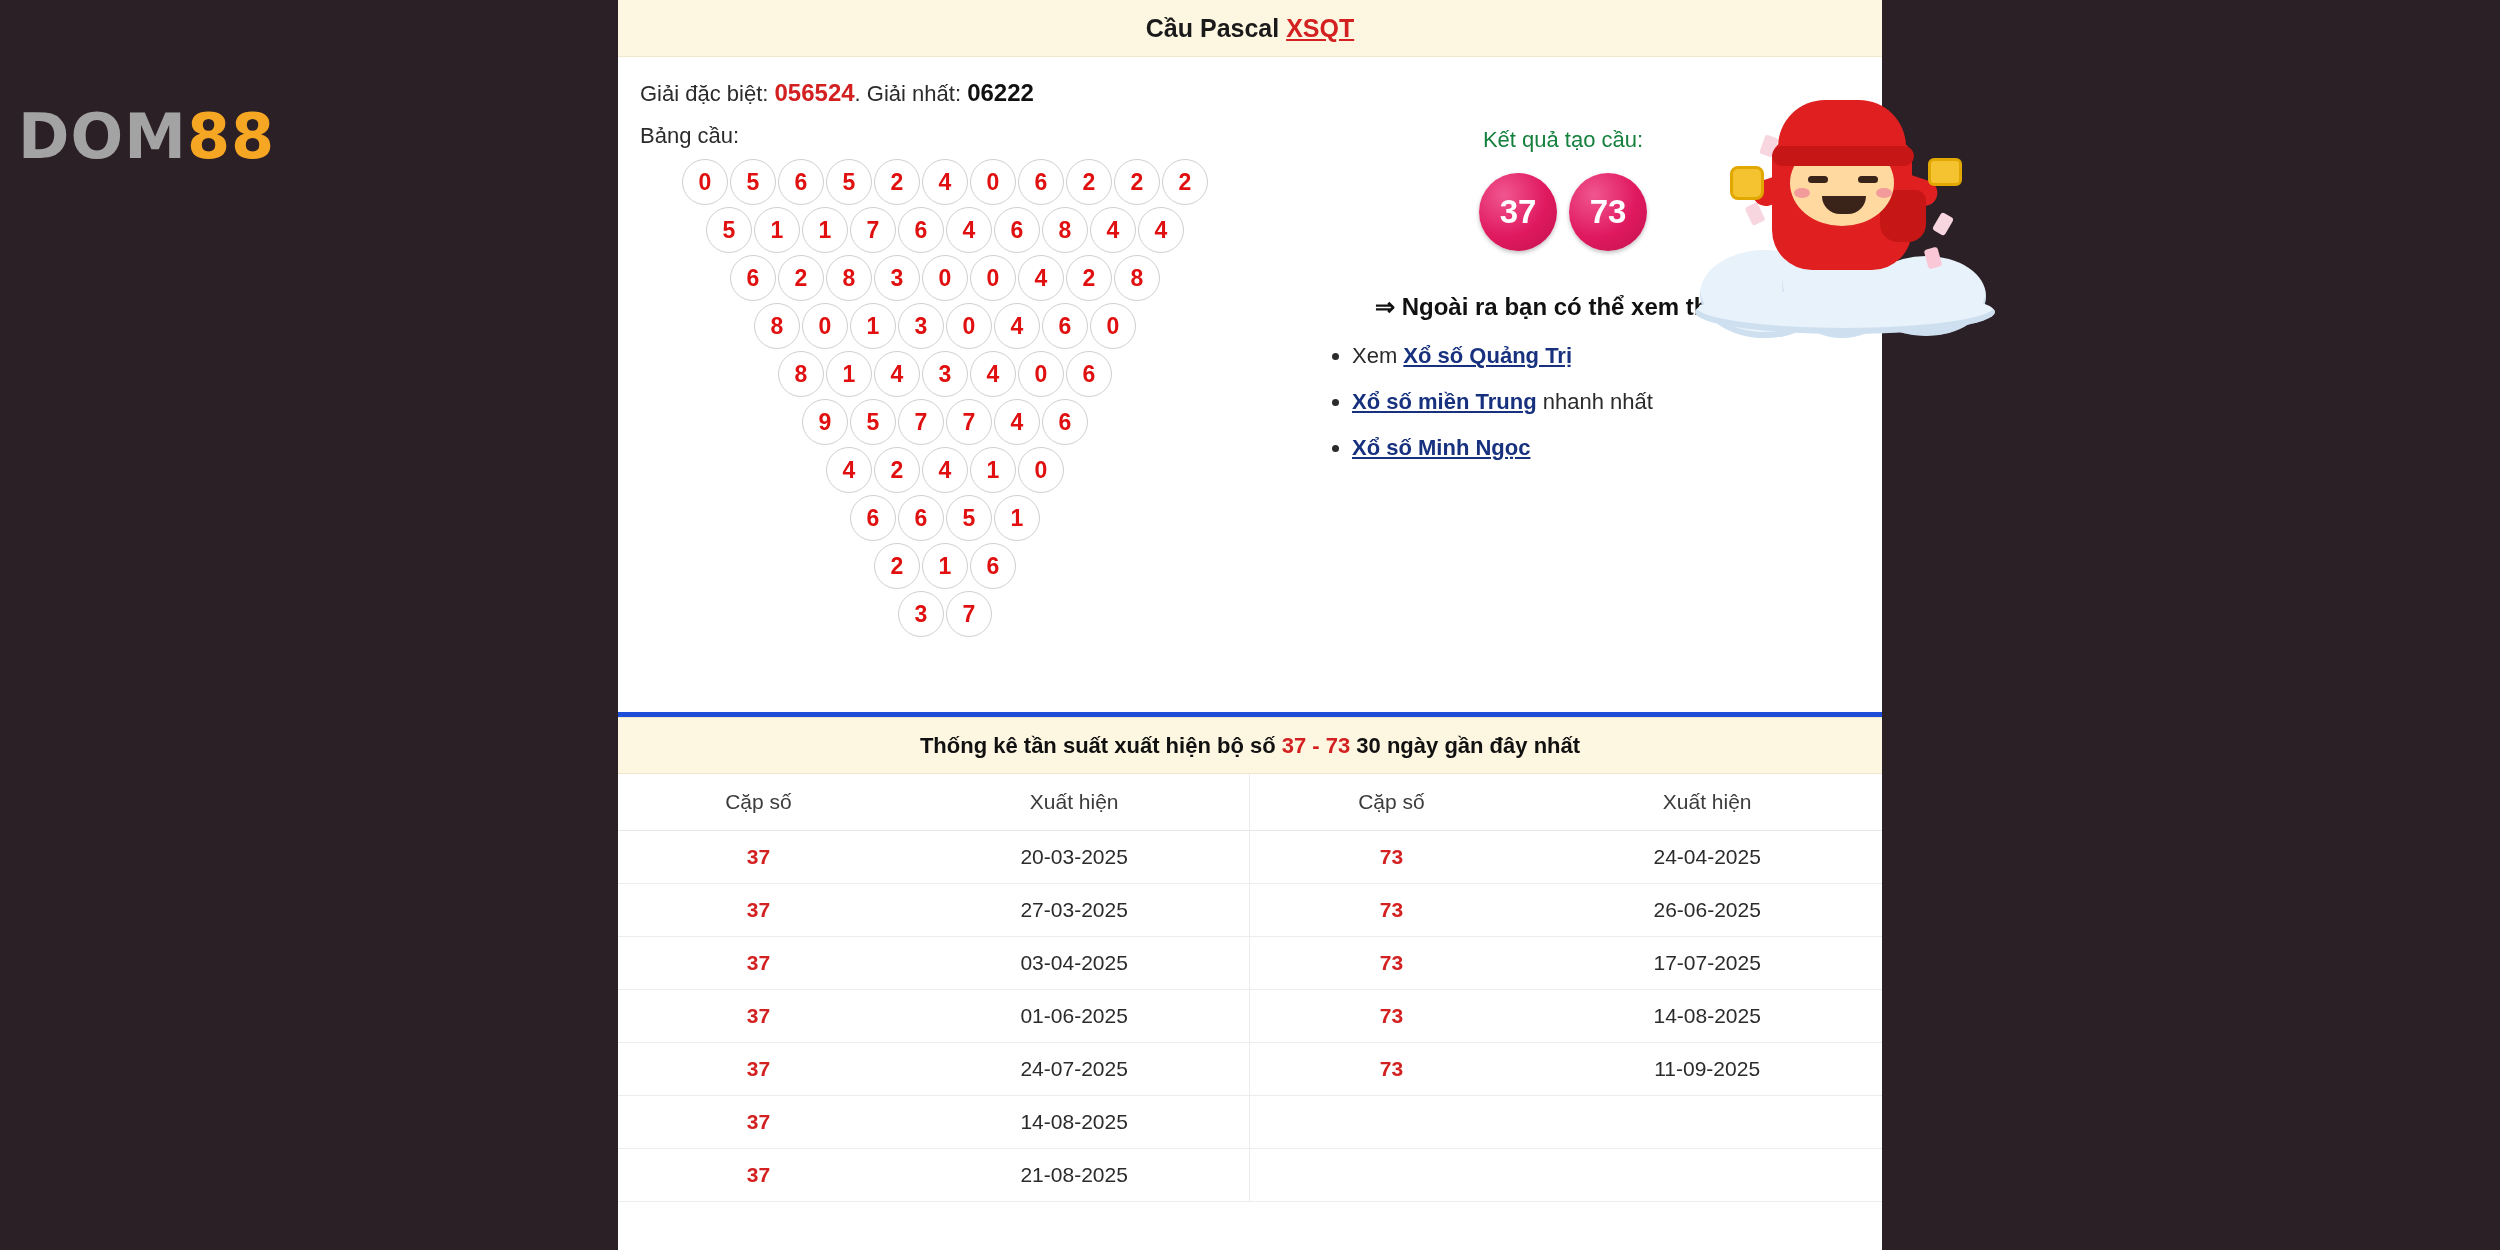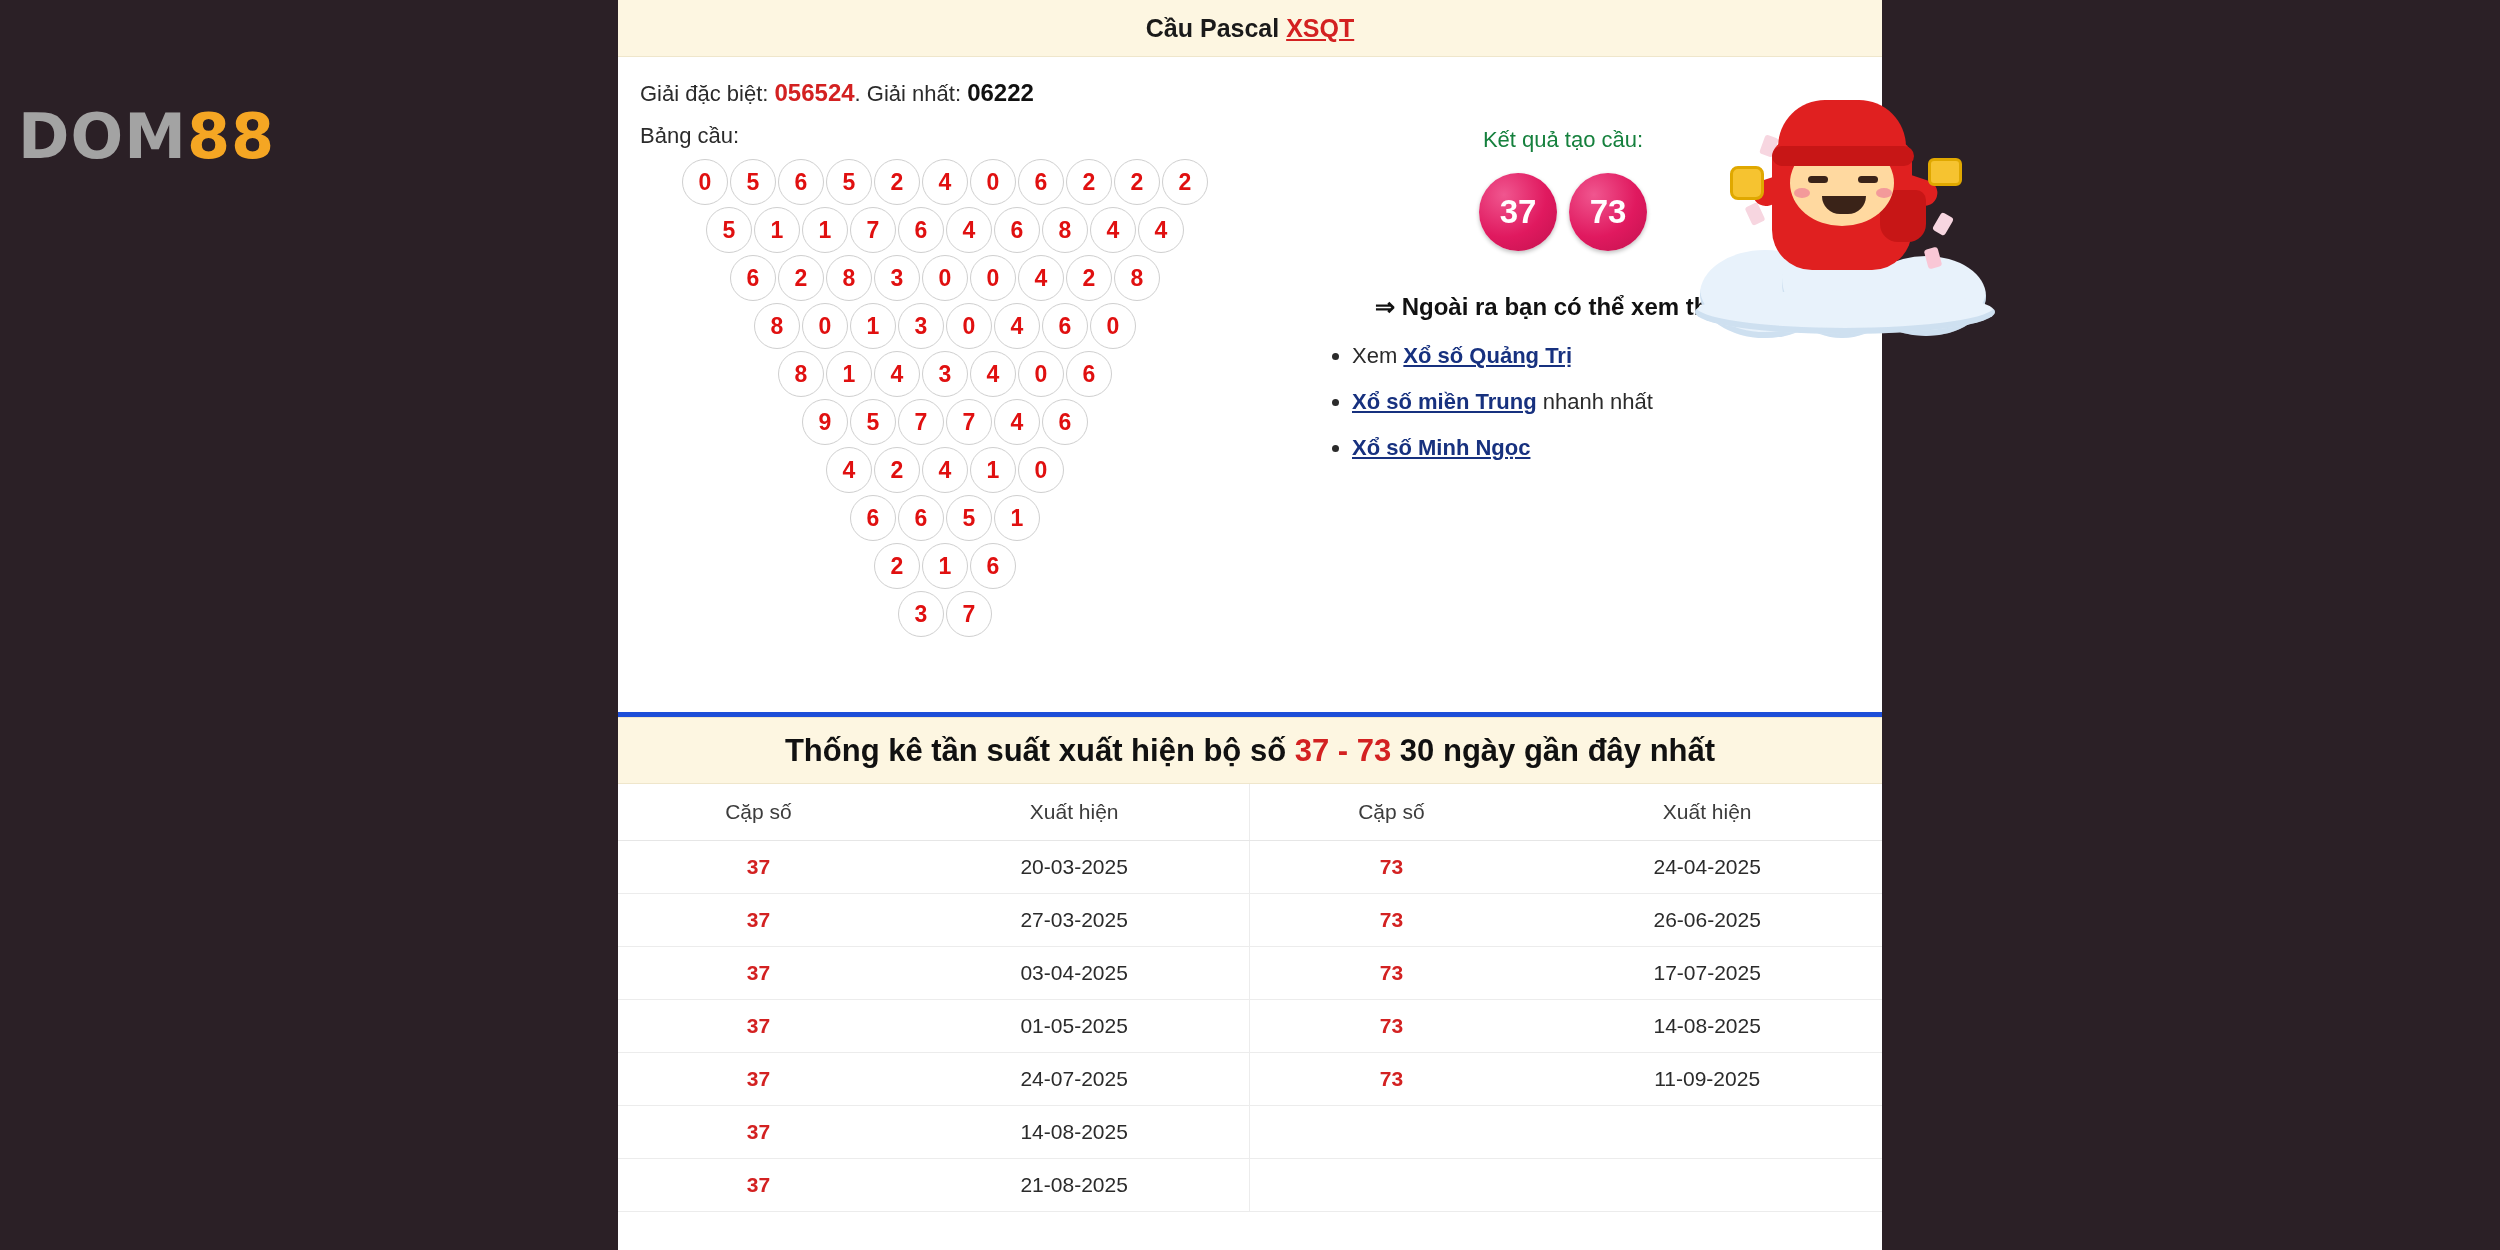--- a/index.html
+++ b/index.html
@@ -145,21 +145,21 @@
     cursor: pointer;
   }
 
   
   .stats-head {
     background: #fdf6e1;
     border-top: 1px solid #efe6cb;
     border-bottom: 1px solid #efe6cb;
     text-align: center;
     padding: 15px 0 14px 0;
-    font-size: 31px;
+    font-size: 22px;
     font-weight: bold;
     color: #111;
   }
   .stats-head .hl { color: #d32121; }
 
   table.stats {
     width: 100%;
     border-collapse: collapse;
     font-size: 21px;
   }
@@ -444,21 +444,21 @@
             <td>26-06-2025</td>
           </tr>
           <tr>
             <td class="pair">37</td>
             <td>03-04-2025</td>
             <td class="pair">73</td>
             <td>17-07-2025</td>
           </tr>
           <tr>
             <td class="pair">37</td>
-            <td>01-05-2025</td>
+            <td>01-06-2025</td>
             <td class="pair">73</td>
             <td>14-08-2025</td>
           </tr>
           <tr>
             <td class="pair">37</td>
             <td>24-07-2025</td>
             <td class="pair">73</td>
             <td>11-09-2025</td>
           </tr>
           <tr>

